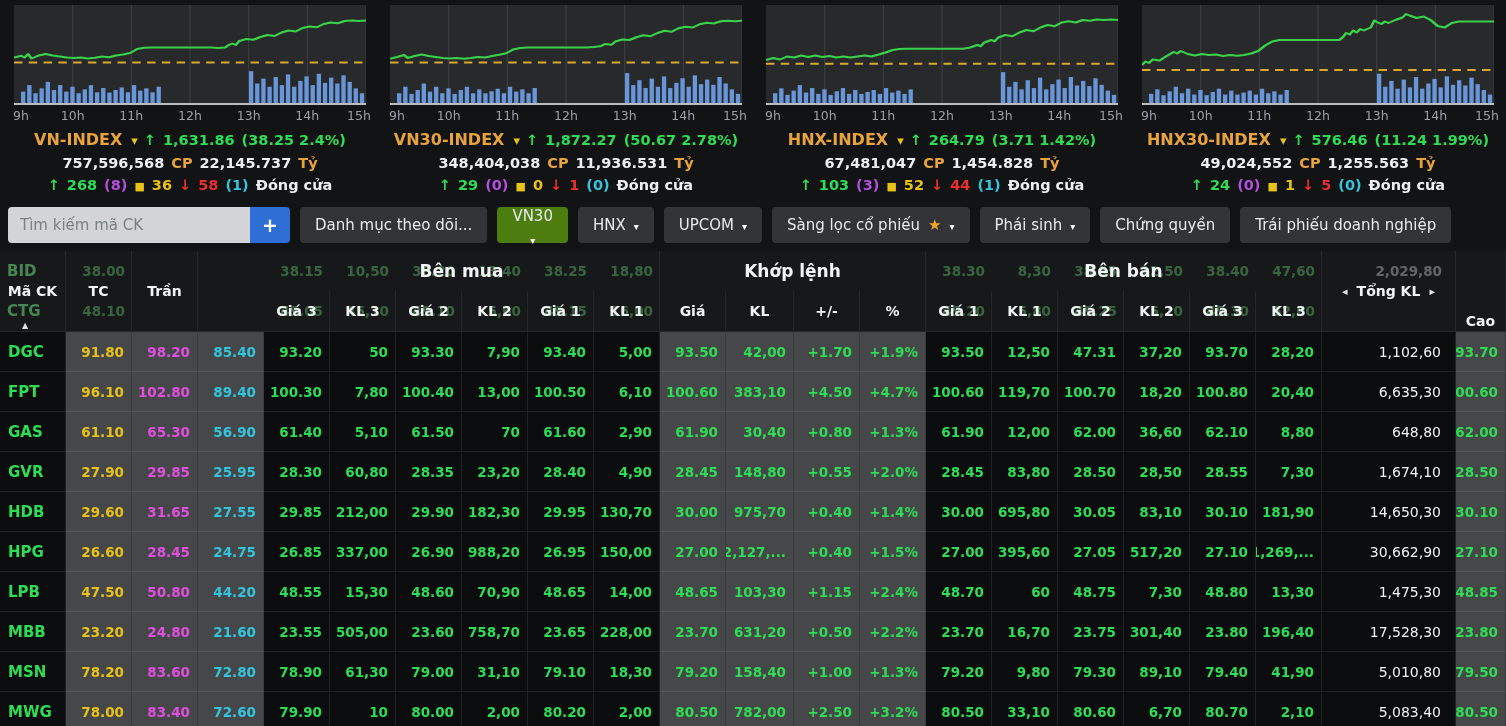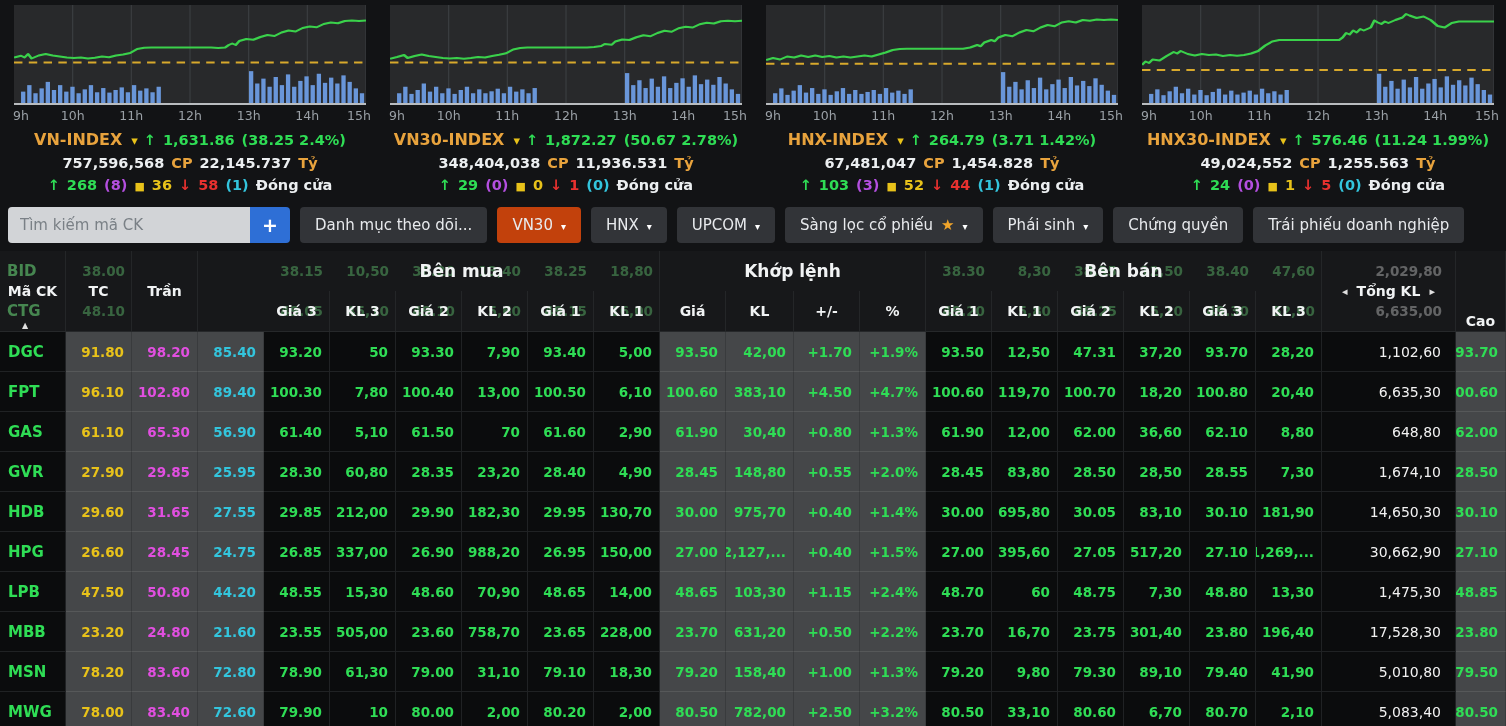--- a/index.html
+++ b/index.html
@@ -29,21 +29,21 @@
   .toolbar{display:flex;gap:10px;padding:9px 0 8px 8px;height:36px;align-items:stretch;}
   .search-box{display:flex;width:282px;flex:0 0 auto;}
   .search-input{flex:1;min-width:0;background:#d2d4d7;border:none;outline:none;
     border-radius:4px 0 0 4px;padding:0 12px;font-size:15px;color:#2c2e30;
     font-family:"DejaVu Sans","Liberation Sans",sans-serif;}
   .search-input::placeholder{color:#7a8086;}
   .add-btn{width:40px;background:#2e6fd6;color:#fff;border-radius:0 4px 4px 0;
     font-size:19px;font-weight:bold;display:flex;align-items:center;justify-content:center;cursor:pointer;}
   .tb-btn{background:#323438;color:#e8eaed;border-radius:4px;padding:0 15px;font-size:15px;
     display:flex;align-items:center;gap:8px;white-space:nowrap;cursor:pointer;}
-  .tb-btn.active{background:#c2410c;}
+  .tb-btn.active{background:#4d7c0f;flex-direction:column;}
   .caret{font-size:10px;padding-top:2px;color:#fff;}
   .star{color:#f0a42a;font-size:15px;}
   
   .grid{display:grid;grid-template-columns:66px 66px 66px 66px 66px 66px 66px 66px 66px 66px 66px 68px 66px 66px 66px 66px 66px 66px 66px 66px 134px 50px;}
   .thead{position:relative;height:80px;background:#17181a;border-bottom:1px solid #26282a;}
   .hwrap{position:absolute;inset:0;grid-template-rows:40px 40px;}
   .ghost{z-index:0;}
   .gcell{height:40px;display:flex;align-items:center;justify-content:flex-end;
     padding:0 7px;font-weight:bold;font-size:13.5px;color:rgba(110,225,125,.38);white-space:nowrap;overflow:hidden;}
   .gcell.gsym{justify-content:flex-start;font-size:15px;color:rgba(110,225,125,.55);}
@@ -418,21 +418,20 @@
         <div class="gcell " style="grid-area: 2 / 7;">49.10</div>
         <div class="gcell " style="grid-area: 2 / 8;">5,60</div>
         <div class="gcell " style="grid-area: 2 / 9;">49.15</div>
         <div class="gcell " style="grid-area: 2 / 10;">16,00</div>
         <div class="gcell " style="grid-area: 2 / 15;">49.20</div>
         <div class="gcell " style="grid-area: 2 / 16;">5,80</div>
         <div class="gcell " style="grid-area: 2 / 17;">49.25</div>
         <div class="gcell " style="grid-area: 2 / 18;">5,10</div>
         <div class="gcell " style="grid-area: 2 / 19;">49.30</div>
         <div class="gcell " style="grid-area: 2 / 20;">52,60</div>
-        <div class="gcell gtot" style="grid-area: 2 / 21;">6,635,00</div>
       </div>
     <div class="grid hwrap" style="grid-template-rows:40px 40px;">
       <div class="hcell" style="grid-row:1/3;grid-column:1;">
         <span>Mã CK</span>
         <span class="sort-arrow">▲</span>
       </div>
       <div class="hcell" style="grid-row:1/3;grid-column:2;">TC</div>
       <div class="hcell" style="grid-row:1/3;grid-column:3;">Trần</div>
       <div class="hcell group" style="grid-row:1;grid-column:5/11;">Bên mua</div>
       <div class="hcell group" style="grid-row:1;grid-column:15/21;">Bên bán</div>

